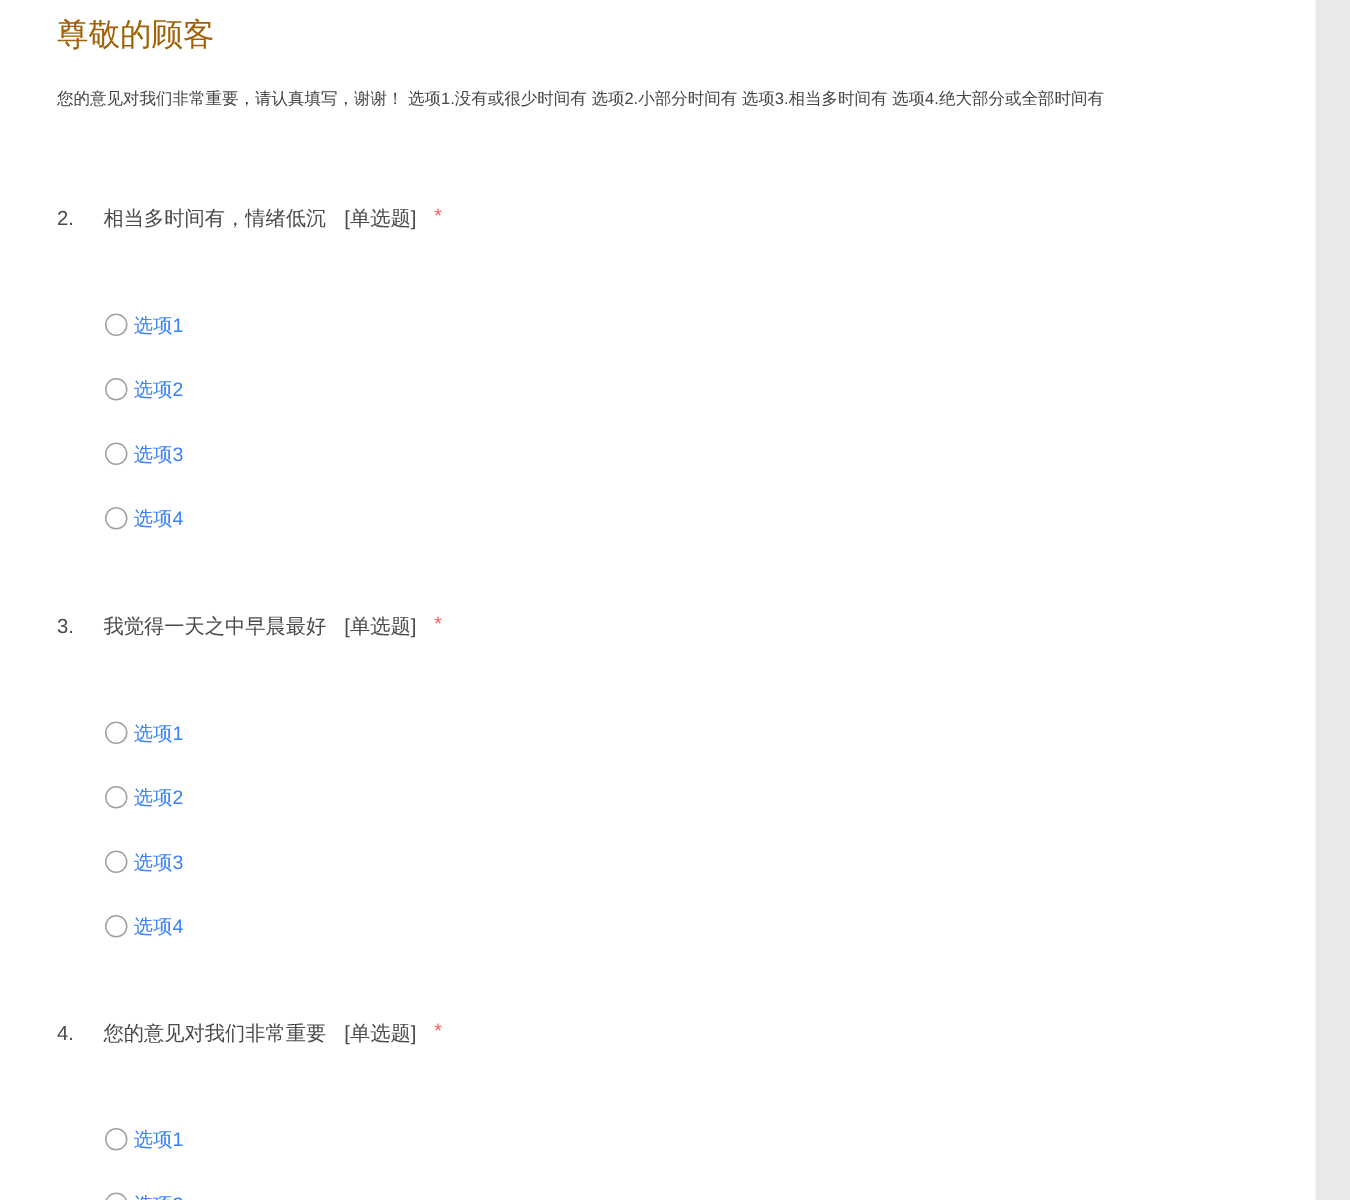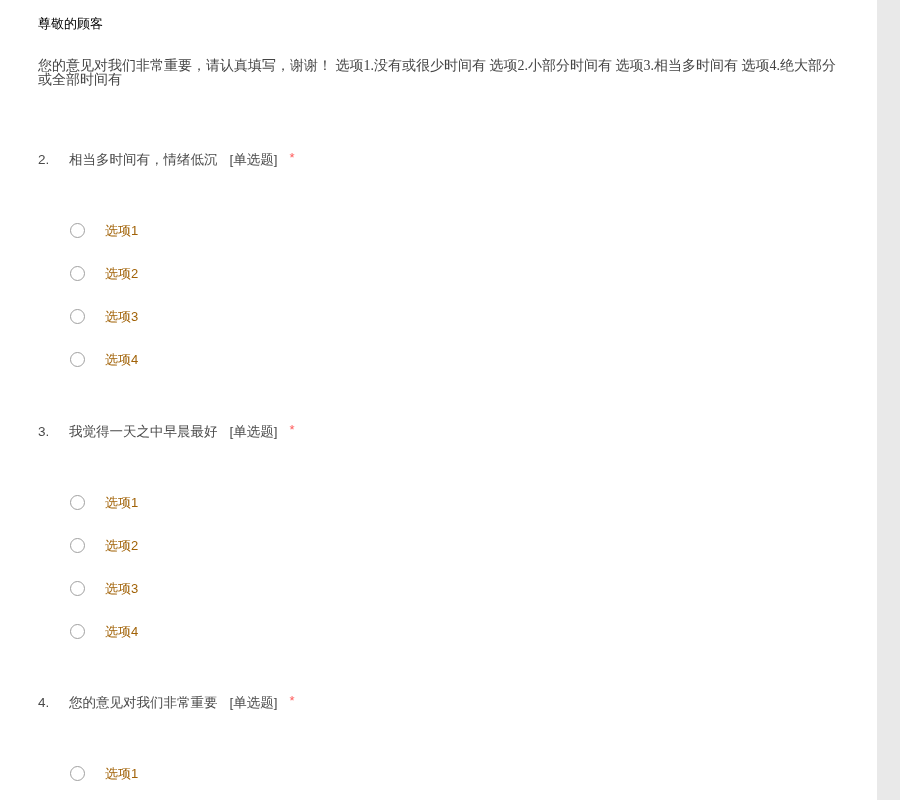--- a/index.html
+++ b/index.html
@@ -12,28 +12,27 @@
   .page { position: relative; width: 900px; height: 800px; background:#ffffff; }
   .right-strip {
     position: absolute; top: 0; right: 0;
     width: 23px; height: 800px;
     background: #e9e9e9;
   }
   .content { position: relative; width: 877px; height: 800px; overflow: hidden; }
 
   .form-title {
     margin: 16px 0 0 38px;
-    font-size: 13px; line-height: 16px;
-    color: #000000;
+    font-size: 21px; line-height: 16px;
+    color: #a16207;
   }
   .form-intro {
     margin: 27px 38px 0 38px;
-    font-size: 14px; line-height: 14px;
+    font-size: 11px; line-height: 14px;
     color: #444444;
-    font-family: Liberation Serif, serif;
   }
 
   .q-head {
     display: flex; align-items: flex-start;
     margin-left: 38px;
     font-size: 13.5px; line-height: 14px;
     color: #4a4a4a;
     white-space: nowrap;
   }
   .q-head-2 { margin-top: 66px; }
@@ -56,23 +55,23 @@
   }
   .opt:first-child { margin-top: 55px; }
   .radio {
     width: 15px; height: 15px;
     border: 1px solid #a0a0a0;
     border-radius: 50%;
     background: #ffffff;
     flex: 0 0 15px;
   }
   .opt-label {
-    margin-left: 20px;
+    margin-left: 4px;
     font-size: 13px; line-height: 15px;
-    color: #a16207;
+    color: #3b82f6;
   }
 </style>
 </head>
 <body>
 
 <div class="page">
   <div class="content">
 
     <div class="form-title">尊敬的顾客</div>
 

